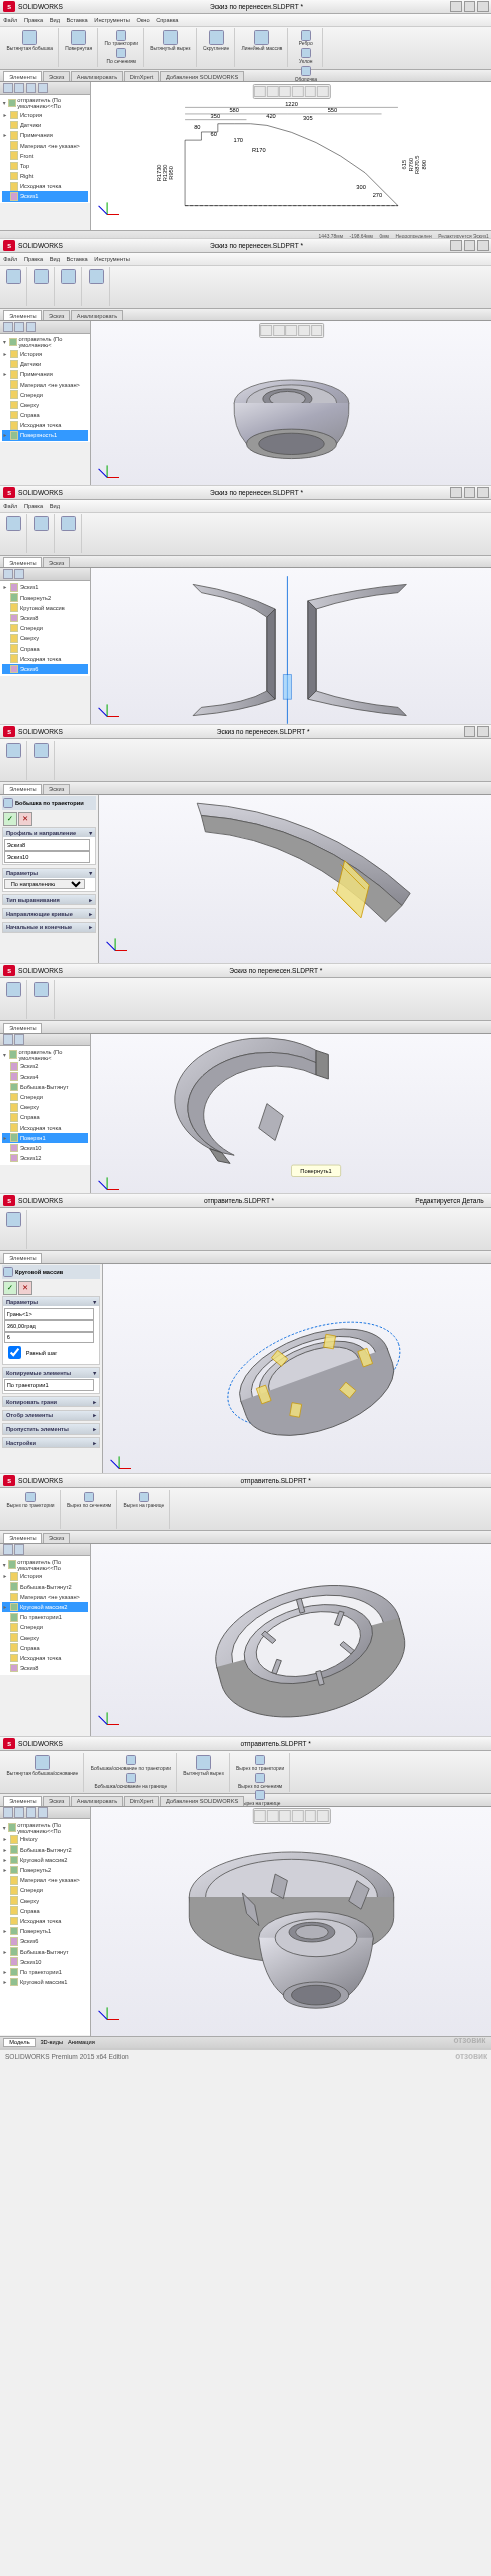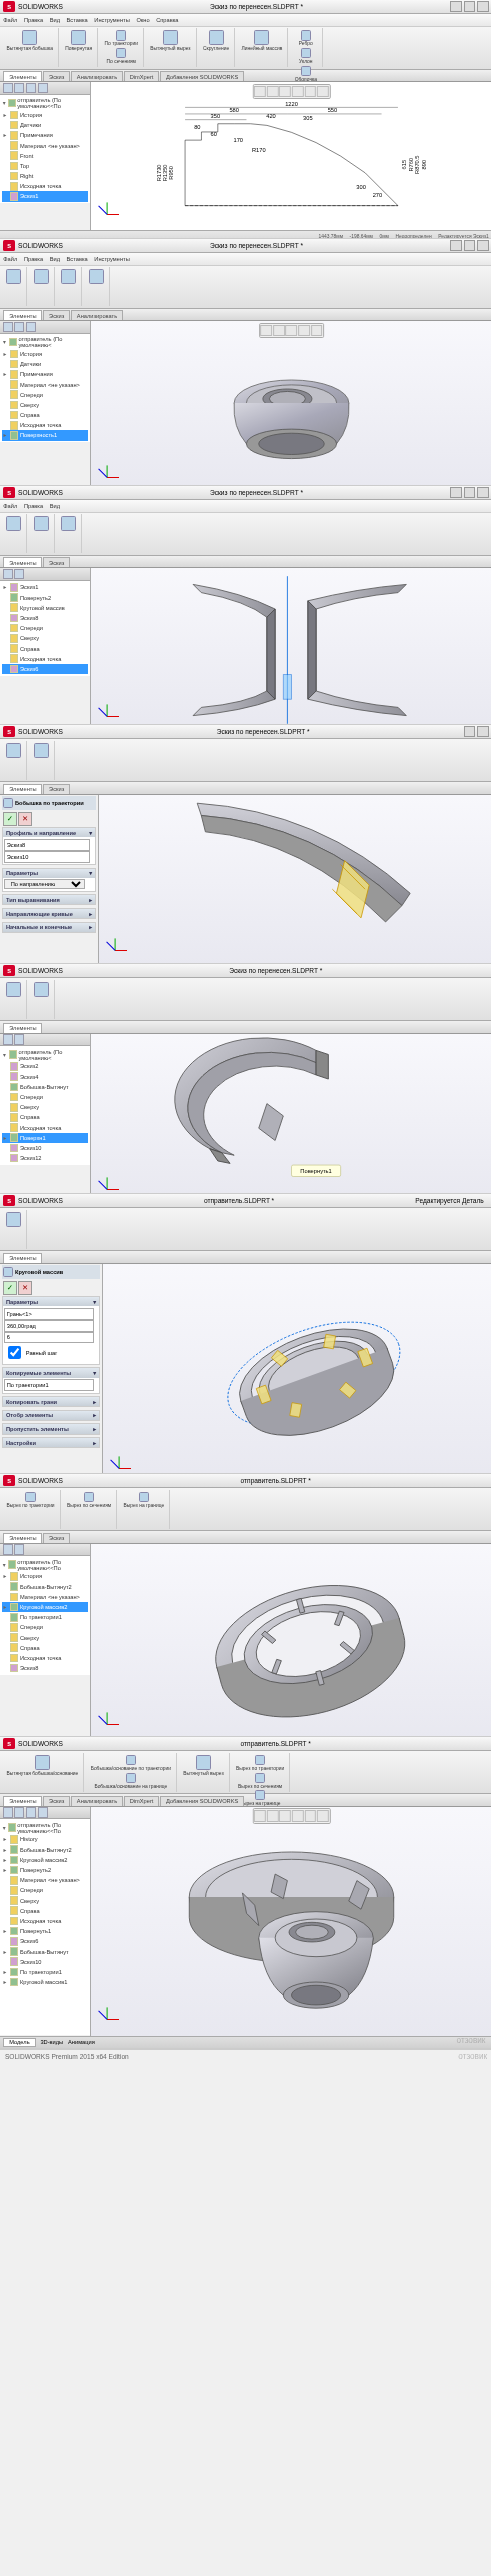--- a/index.html
+++ b/index.html
@@ -37,21 +37,21 @@
 .axis.y{background:#0a0;top:9.8px;left:9.8px;transform:rotate(-90deg)}
 .axis.z{background:#00d;top:9.8px;left:9.8px;transform:rotate(-135deg)}
 .status{height:9.8px;background:linear-gradient(#e8e8e8,#d8d8d8);border-top:0.8px solid #aaa;display:flex;align-items:center;padding:0 3.3px;font-size:4.9px;color:#555;justify-content:flex-end;gap:6.6px}
 .prop-panel{background:#f0f0f0;padding:1.6px;font-size:5.7px}
 .prop-sec{margin-bottom:2.5px;border:0.8px solid #ccc;background:#fff}
 .prop-hdr{background:linear-gradient(#e0e8f0,#c8d0d8);padding:1.6px 3.3px;font-weight:bold;color:#335;display:flex;justify-content:space-between}
 .prop-body{padding:1.6px}
 .prop-input{width:90%;height:9.8px;border:0.8px solid #aaa;font-size:5.7px;padding:0 1.6px}
 .drawing-area{position:absolute;inset:0;display:flex;align-items:center;justify-content:center}
 .bottom-tab{height:11.5px;background:linear-gradient(#e0e0e0,#d0d0d0);display:flex;align-items:center;padding:0 3.3px;gap:4.9px;font-size:5.7px;border-top:0.8px solid #aaa}
-.watermark{position:absolute;bottom:3.3px;right:6.6px;font-size:8.2px;color:rgba(150,150,150,0.6);font-weight:normal}
+.watermark{position:absolute;bottom:3.3px;right:6.6px;font-size:8.2px;color:rgba(150,150,150,0.6);font-weight:bold}
 .footer{height:13px;background:#f0f0f0;border-top:0.8px solid #ccc;display:flex;align-items:center;padding:0 4.9px;font-size:6.6px;color:#666;justify-content:space-between}
 .confirm-btns{display:flex;gap:1.6px;padding:1.6px}
 .confirm-btn{width:11.5px;height:11.5px;border:0.8px solid #999;display:flex;align-items:center;justify-content:center;font-size:7.4px}
 .ok-btn{background:#d0f0d0;color:#060}
 .cancel-btn{background:#f0d0d0;color:#900}
 </style>
 </head>
 <body>
 
 <div class="shot" style="height:238px">

